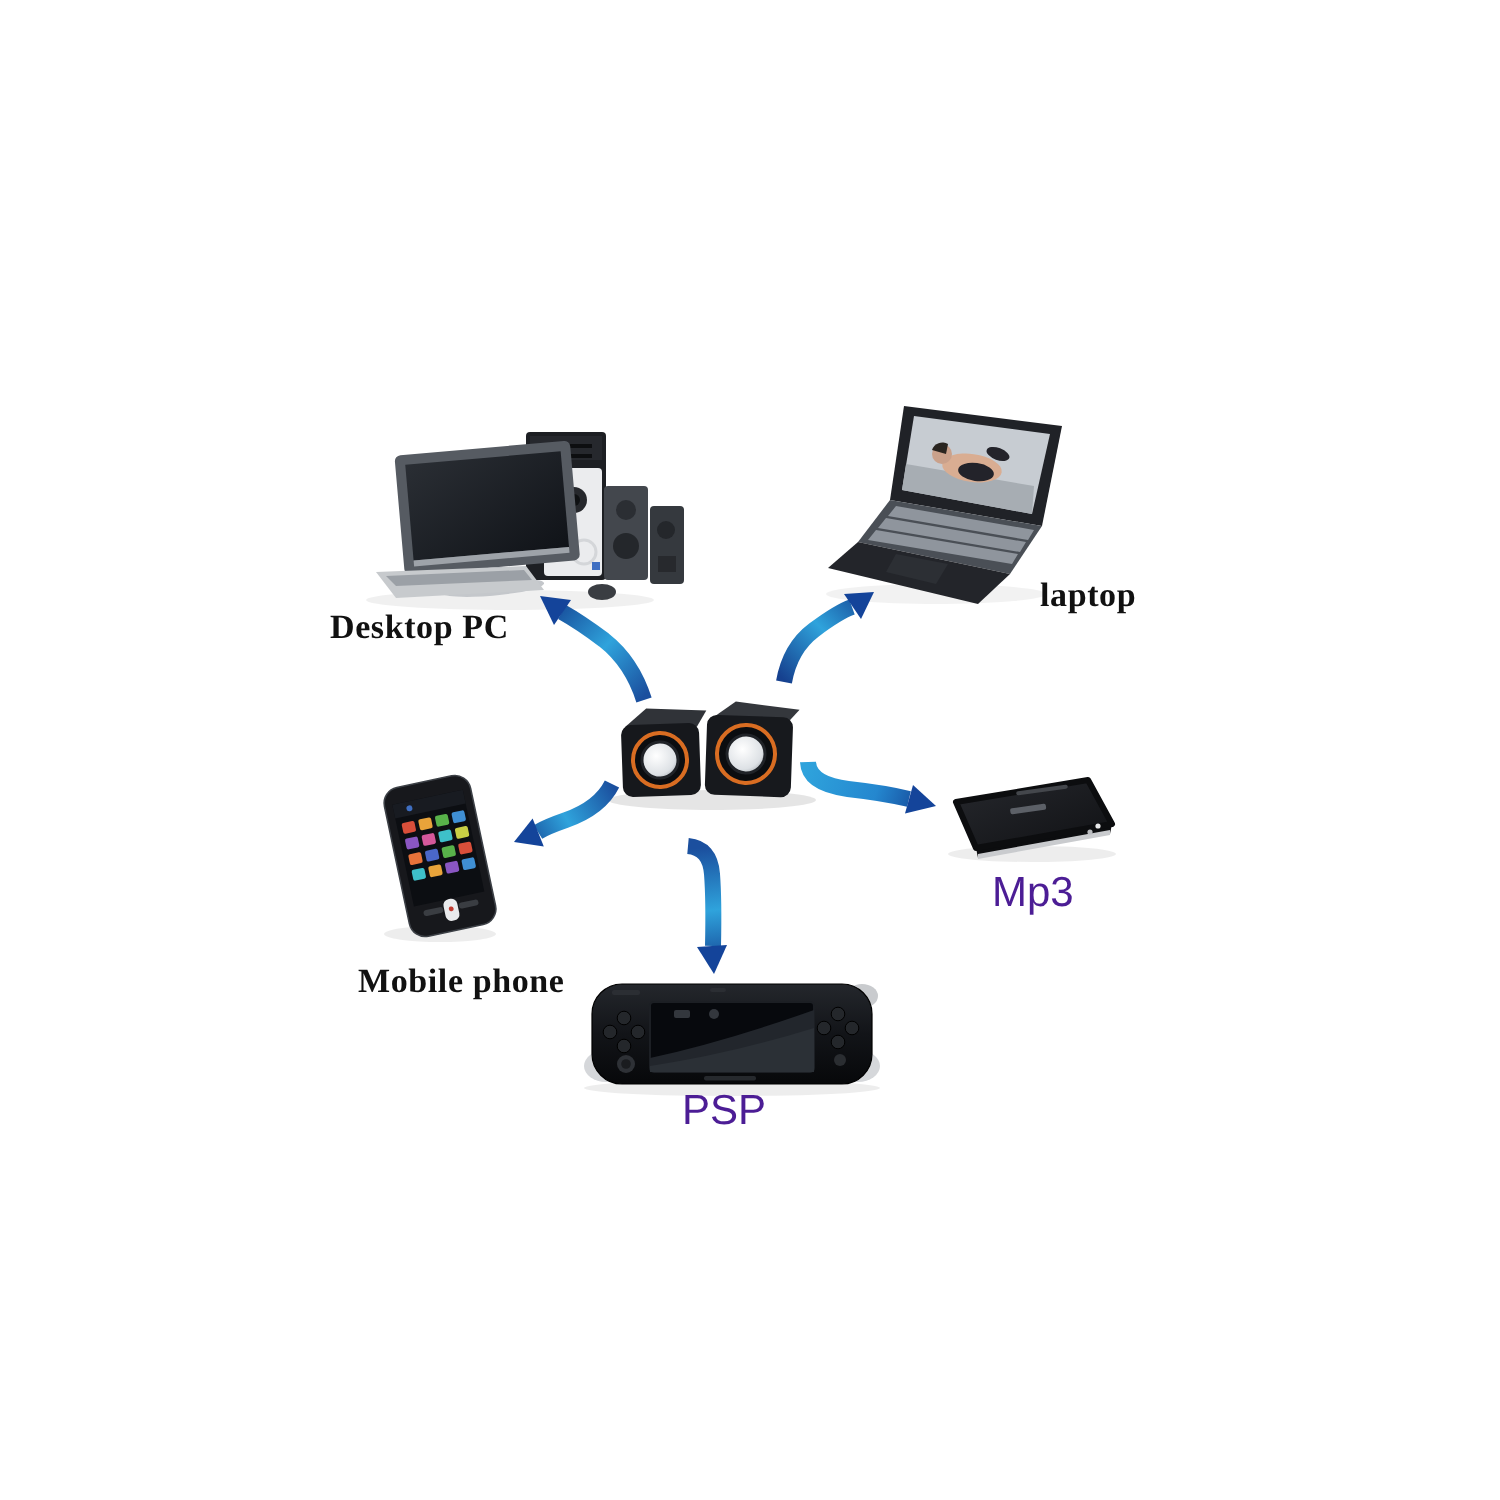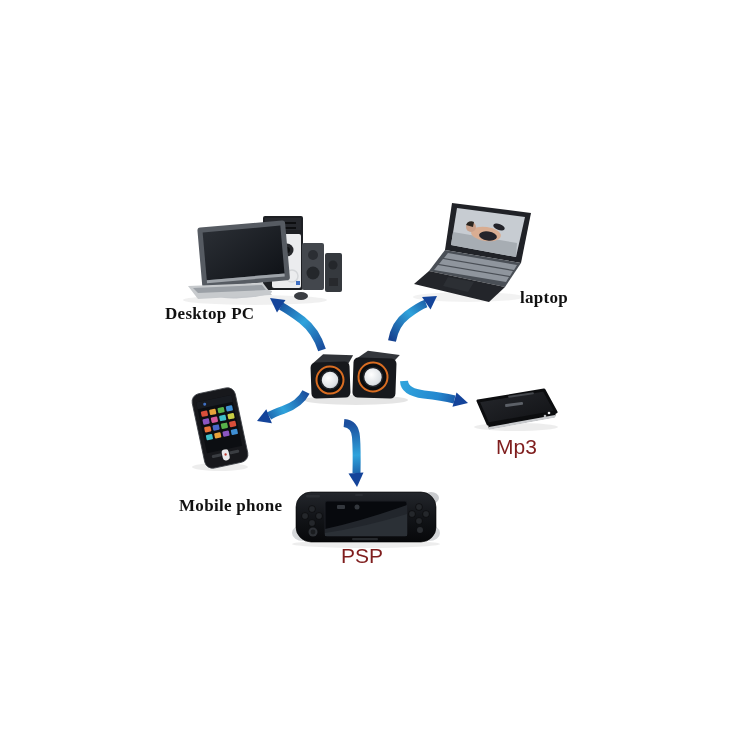--- a/index.html
+++ b/index.html
@@ -20,21 +20,21 @@
   .label-serif{
     font-family:"Liberation Serif","DejaVu Serif",serif;
     font-weight:bold;
     font-size:17px;
     letter-spacing:0.3px;
   }
   .label-sans{
     font-family:"Liberation Sans","DejaVu Sans",sans-serif;
     font-weight:400;
     font-size:21px;
-    color:#7f1d1d;
+    color:#4c1d95;
   }
 </style>
 </head>
 <body>
 
 <div class="stage">
 
   <svg width="750" height="750" viewBox="0 0 750 750">
     <defs>
       <linearGradient id="ag1" gradientUnits="userSpaceOnUse" x1="322" y1="348" x2="272" y2="300">
@@ -255,17 +255,17 @@
       <rect x="352" y="538" width="26" height="2.2" rx="1" fill="#26292d"></rect>
     </g>
   </svg>
 
   <div class="node-label label-serif" style="left:165px;top:305px;">Desktop PC</div>
 
   <div class="node-label label-serif" style="left:520px;top:289px;">laptop</div>
 
   <div class="node-label label-sans" style="left:496px;top:436px;">Mp3</div>
 
-  <div class="node-label label-serif" style="left:179px;top:482px;margin-top:15px;">Mobile phone</div>
+  <div class="node-label label-serif" style="left:179px;top:482px;">Mobile phone</div>
 
   <div class="node-label label-sans" style="left:341px;top:545px;text-align:right;">PSP</div>
 
 </div>
 
 </body></html>

